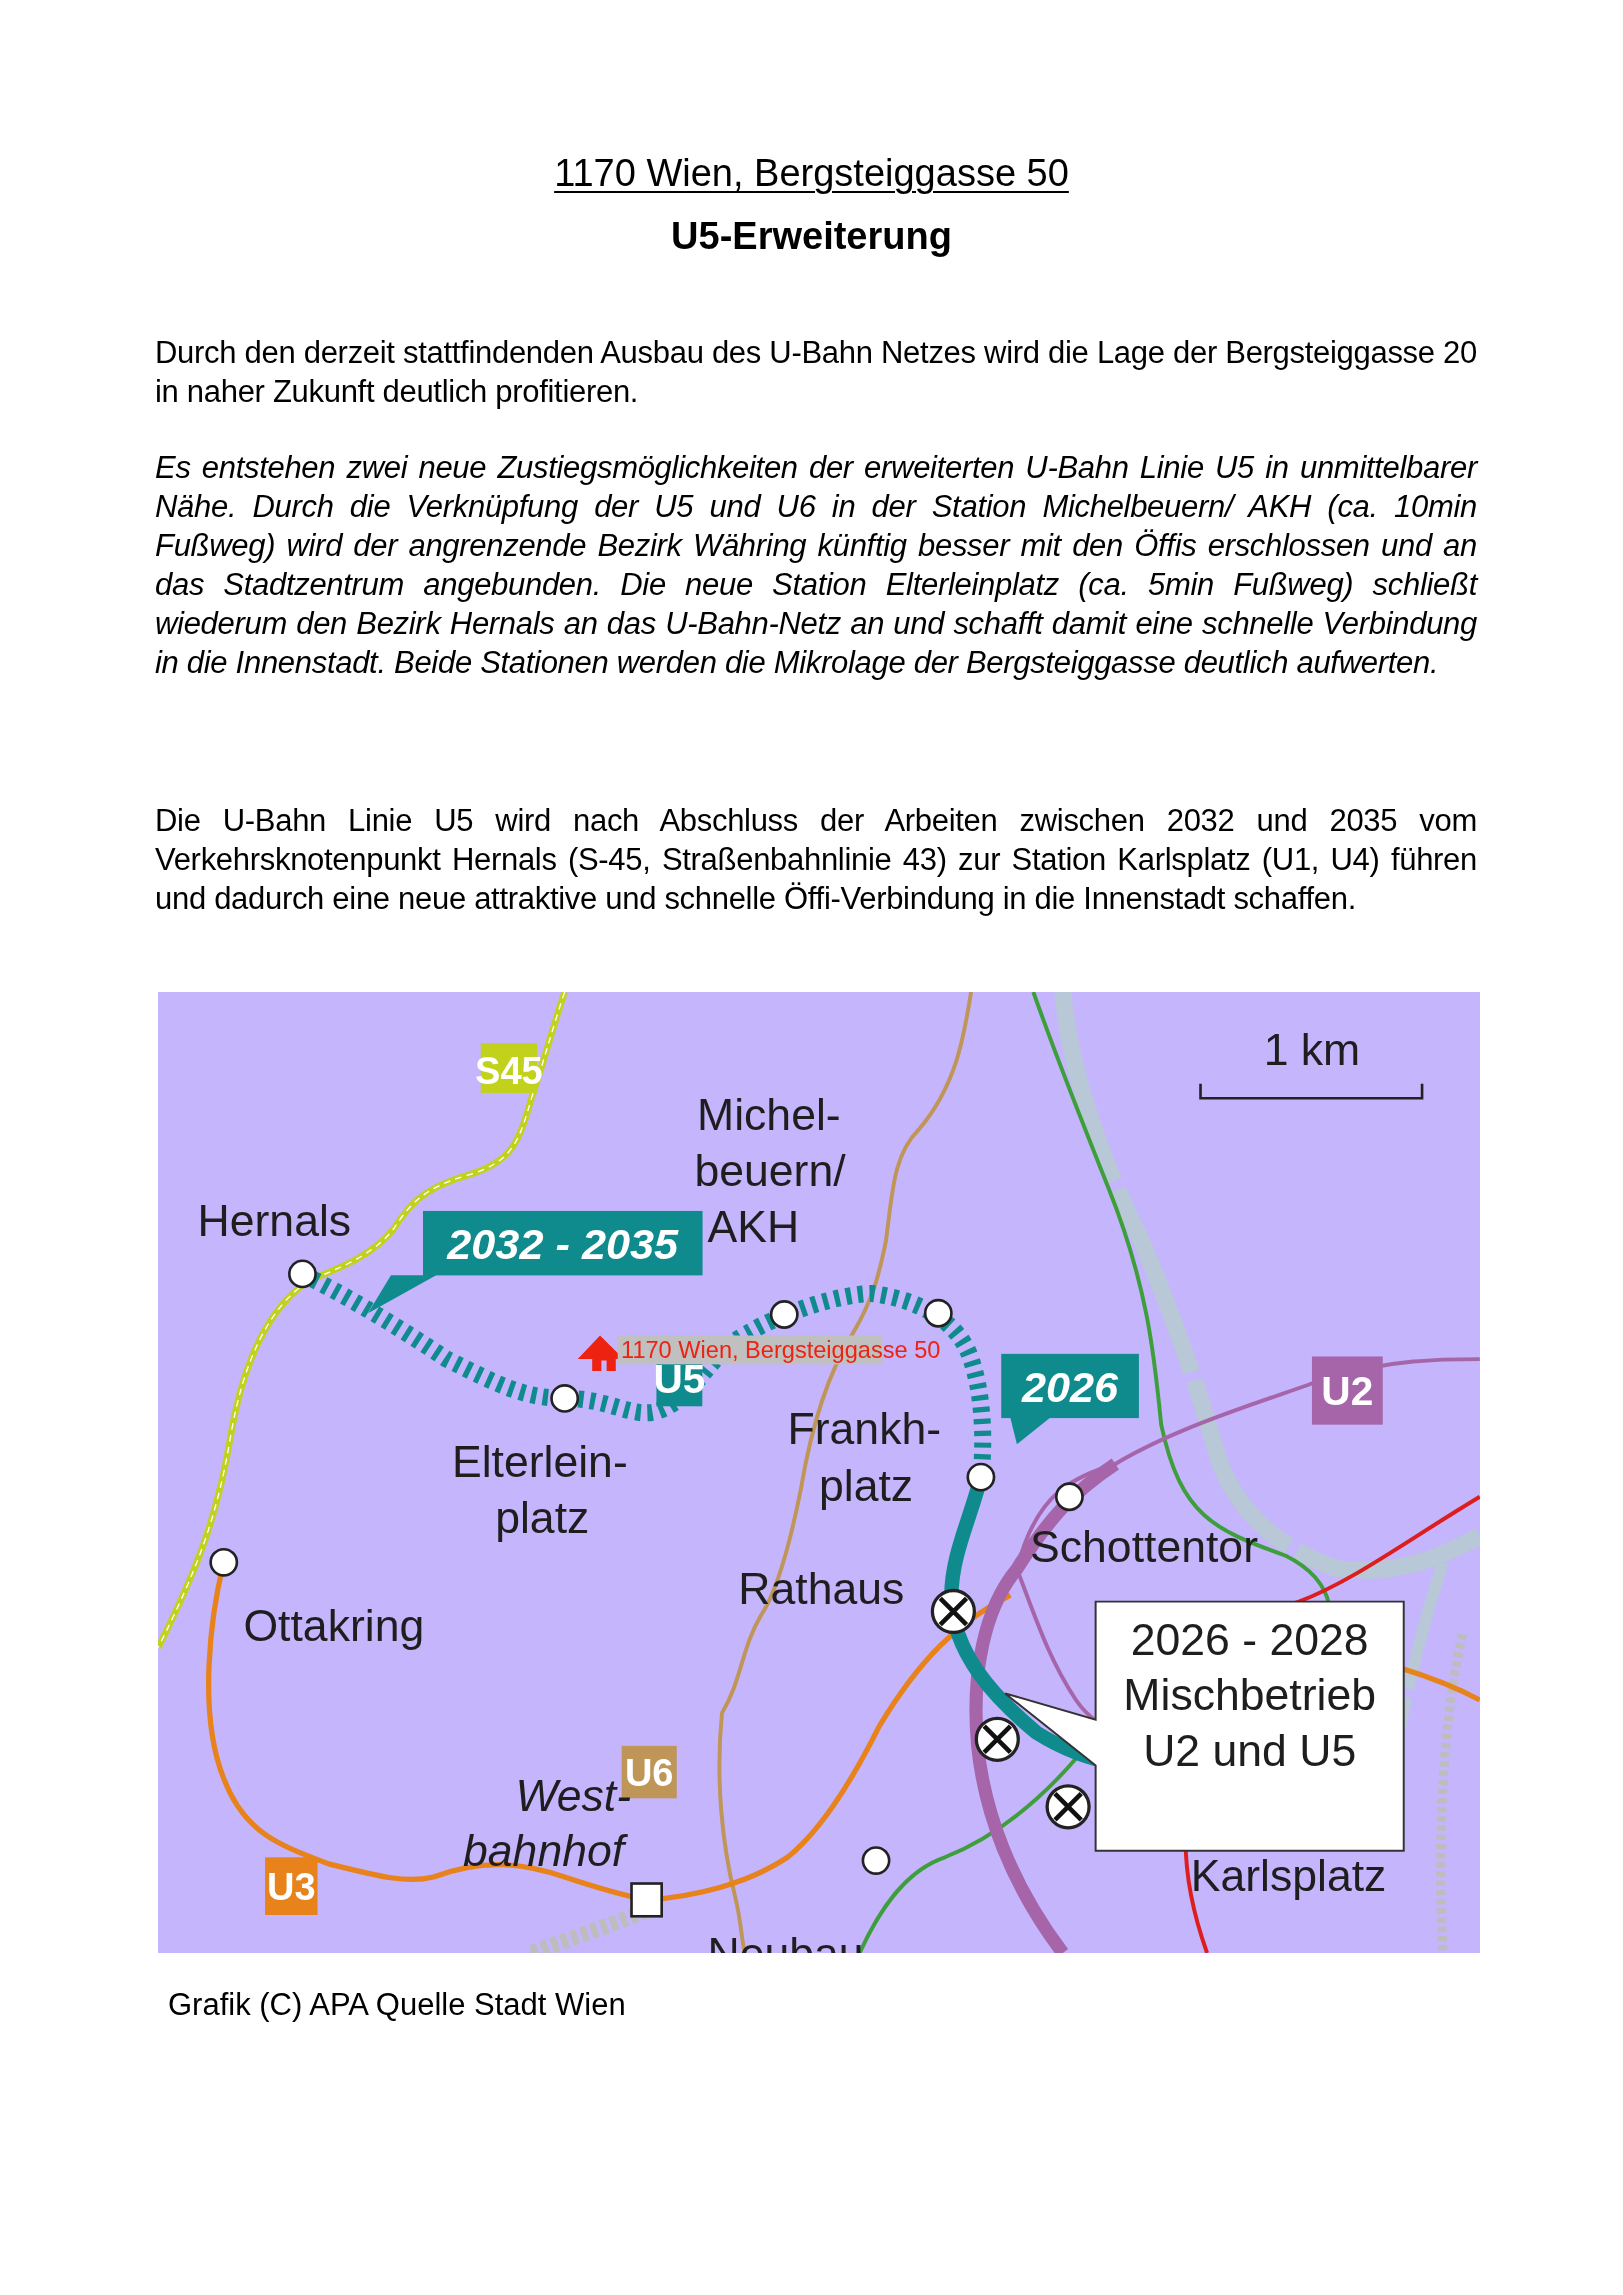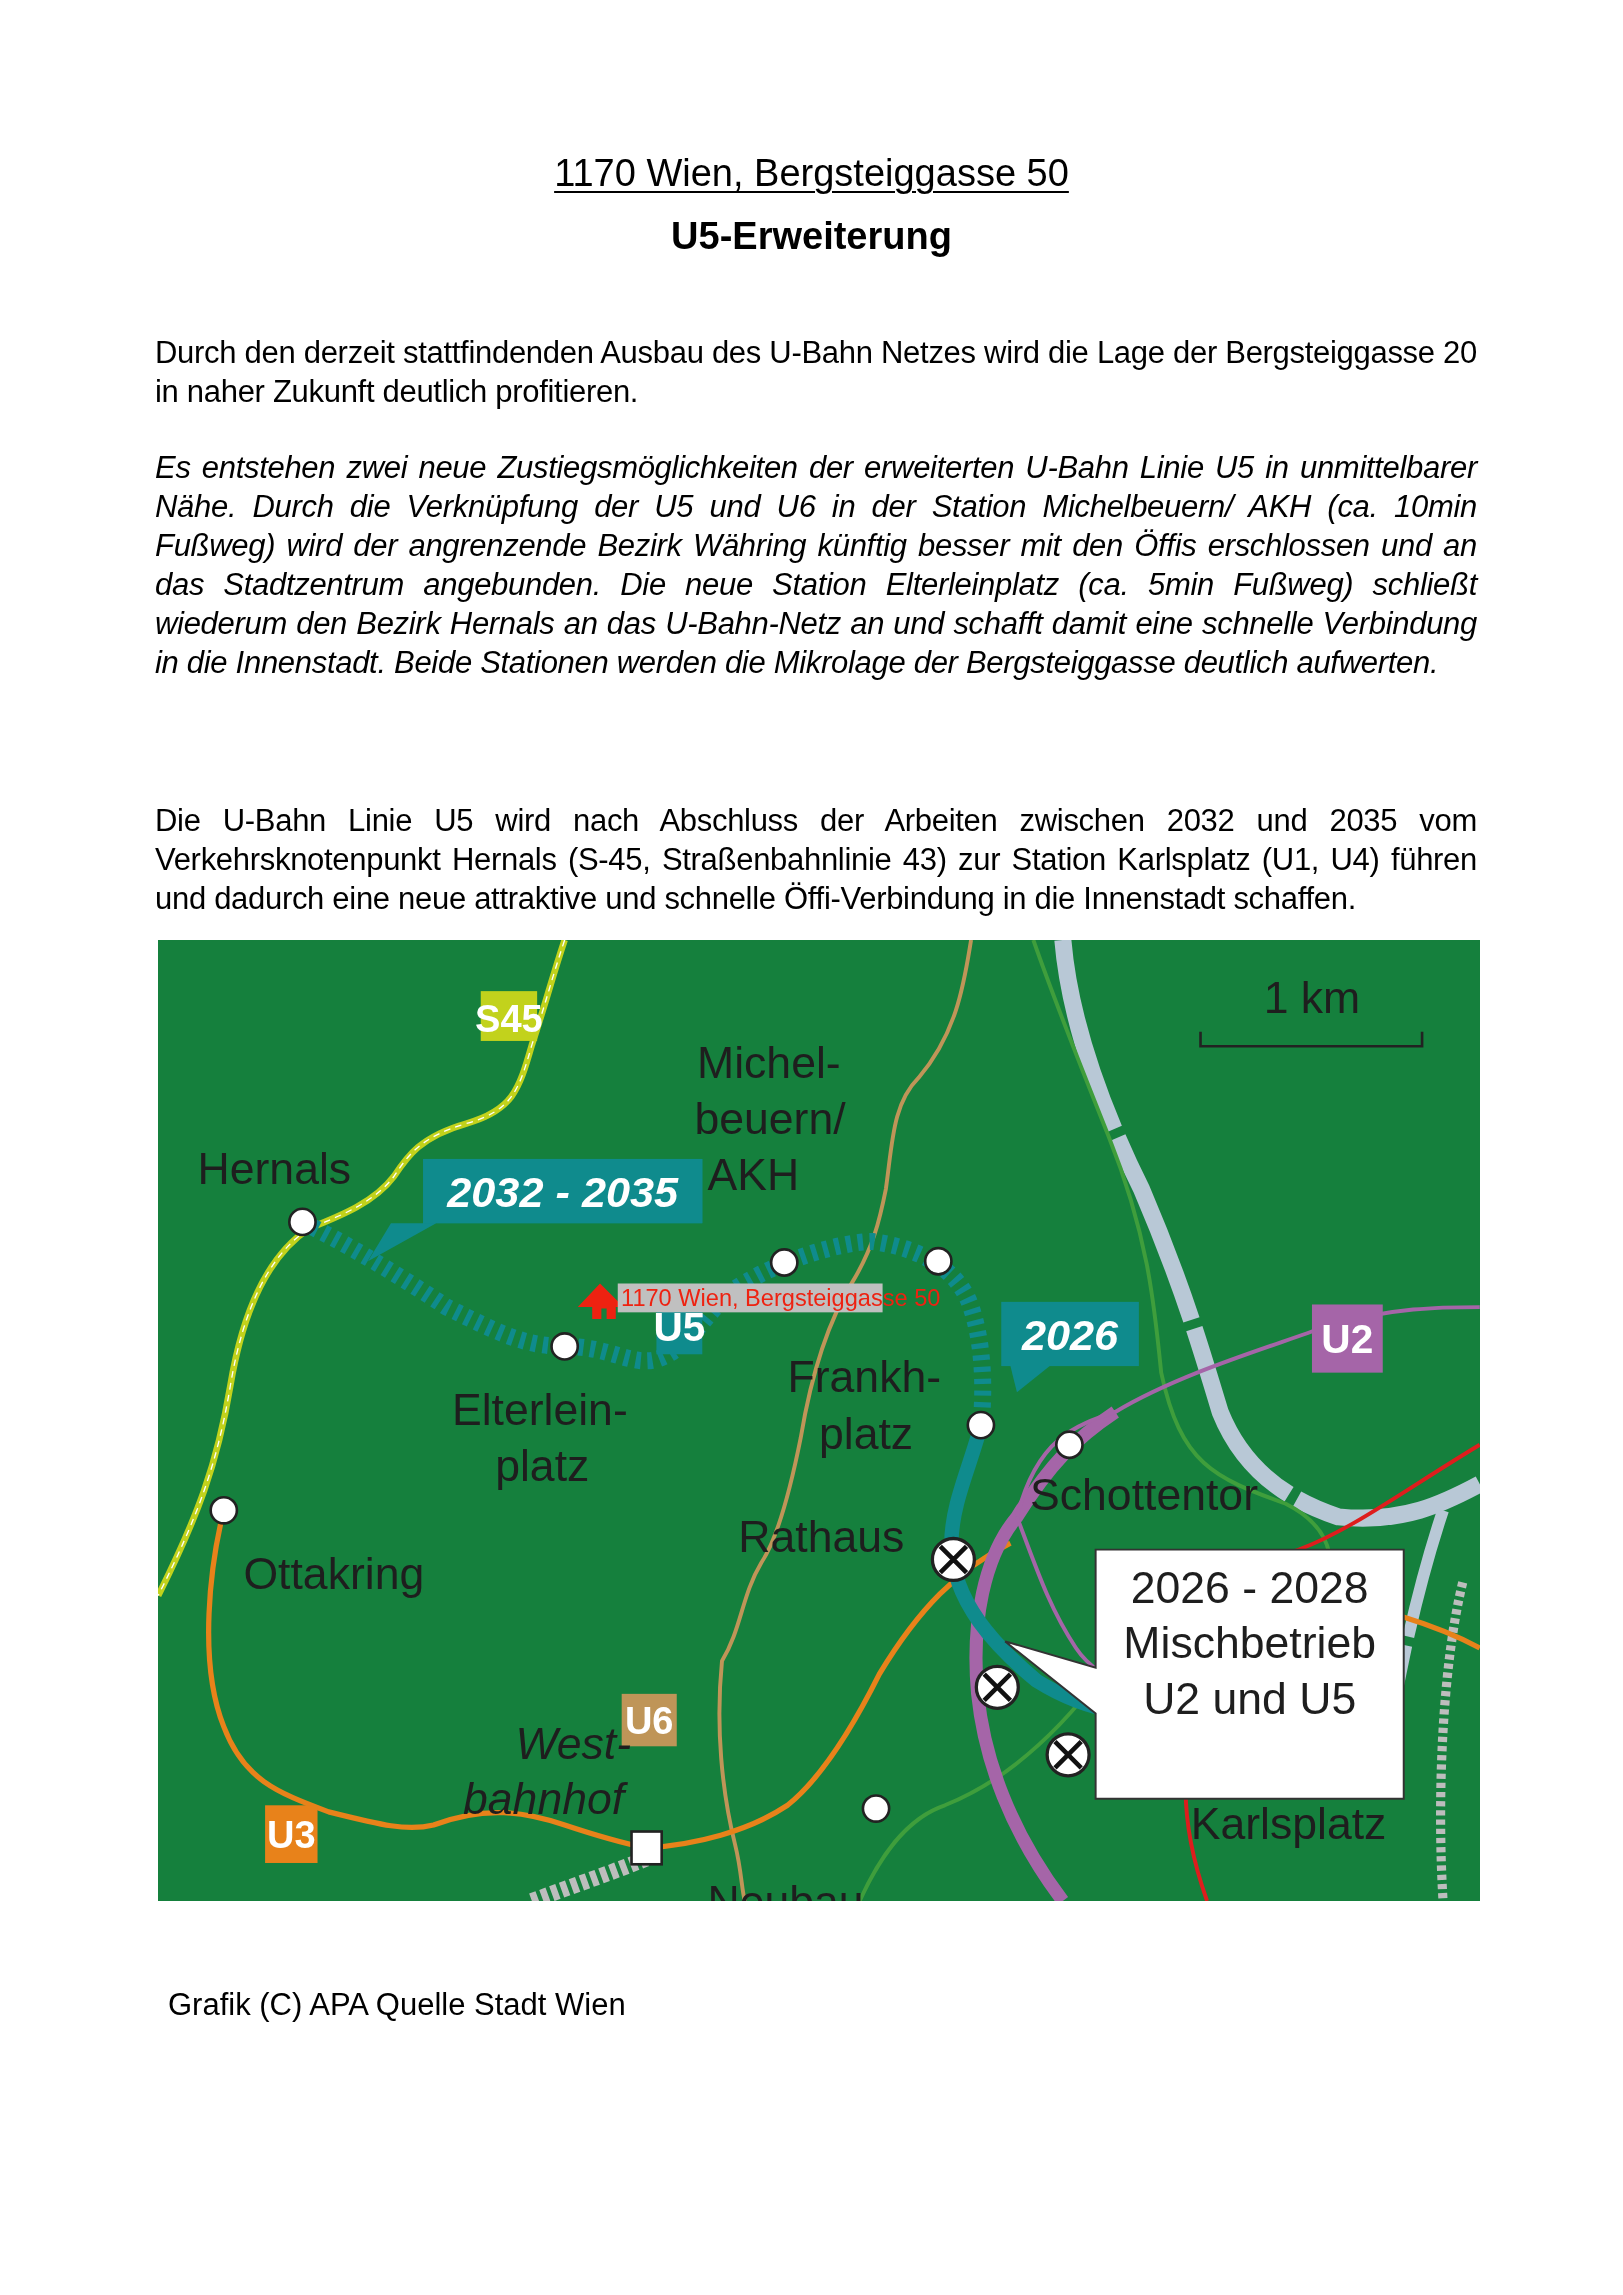--- a/index.html
+++ b/index.html
@@ -7,21 +7,21 @@
          font-family: "Liberation Sans", sans-serif; color: #000; }
   .title { position: absolute; left: 0; width: 1623px; text-align: center; top: 152px;
            font-size: 38px; text-decoration: underline; text-decoration-thickness: 2px; text-underline-offset: 5.2px; }
   .subtitle { position: absolute; left: 0; width: 1623px; text-align: center; top: 198px;
               font-size: 38px; font-weight: bold; margin-top: 17px; }
   .para { position: absolute; left: 155px; width: 1322px; font-size: 31px; line-height: 39px;
           text-align: justify; text-align-last: left; letter-spacing: -0.3px; }
   #p1 { top: 333px; }
   #p2 { top: 448px; font-style: italic; }
   #p3 { top: 754px; margin-top: 47px; }
-  .map { position: absolute; left: 158px; top: 940px; width: 1322px; height: 961px; background: #15803d; overflow: hidden; }
+  .map { position: absolute; left: 158px; top: 992px; width: 1322px; height: 961px; background: #c4b5fd; overflow: hidden; }
   .map svg { width: 100%; height: 100%; display: block; }
   .caption { position: absolute; left: 168px; top: 1987px; font-size: 31px; }
   .lbl { font-family: "Liberation Sans", sans-serif; fill: #1e1e1e; font-size: 68px; }
   .badge-text { font-family: "Liberation Sans", sans-serif; fill: #ffffff; font-weight: bold; }
 </style>
 </head>
 <body>
 
 <div class="title">1170 Wien, Bergsteiggasse 50</div>
 <div class="subtitle">U5-Erweiterung</div>

